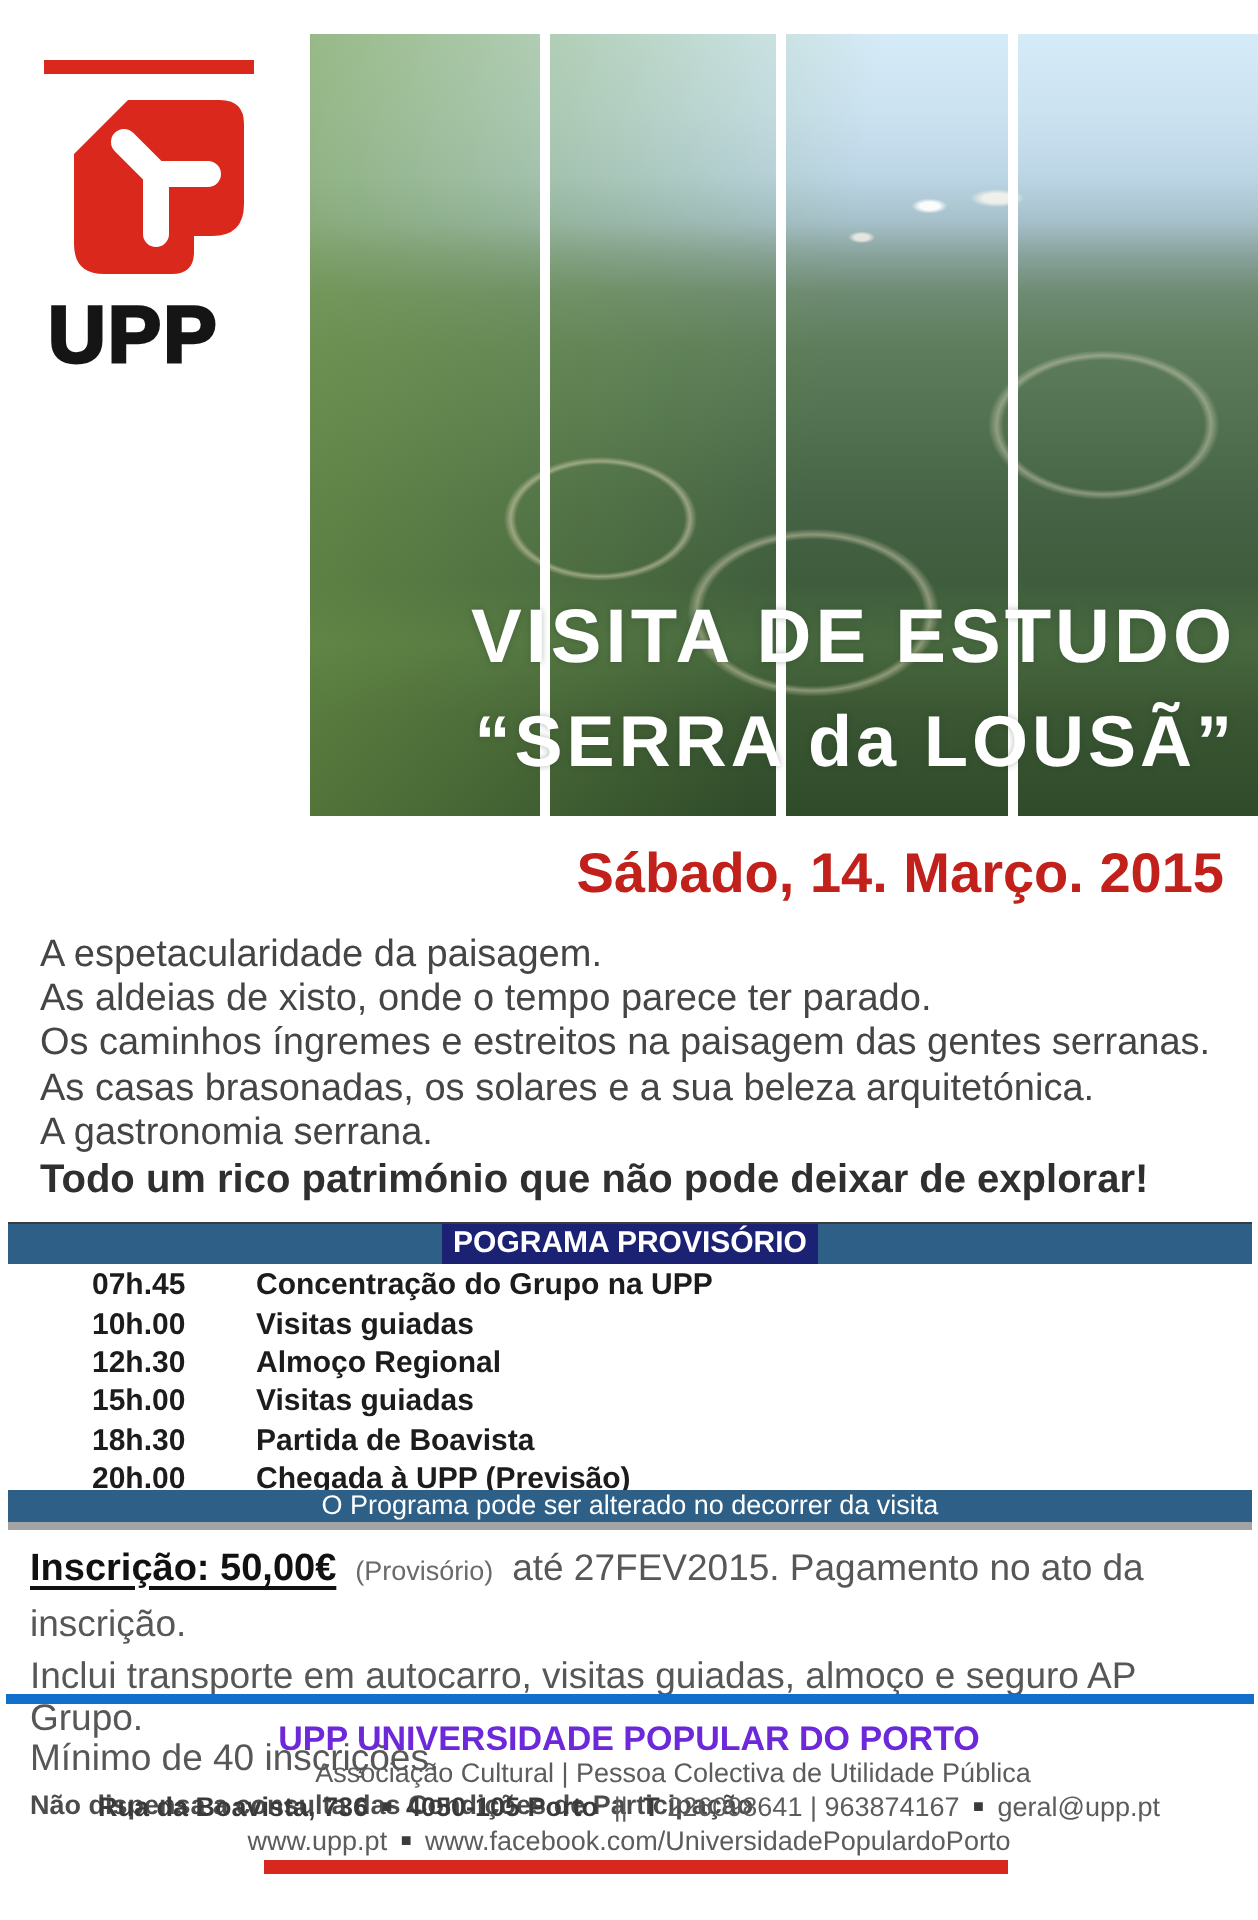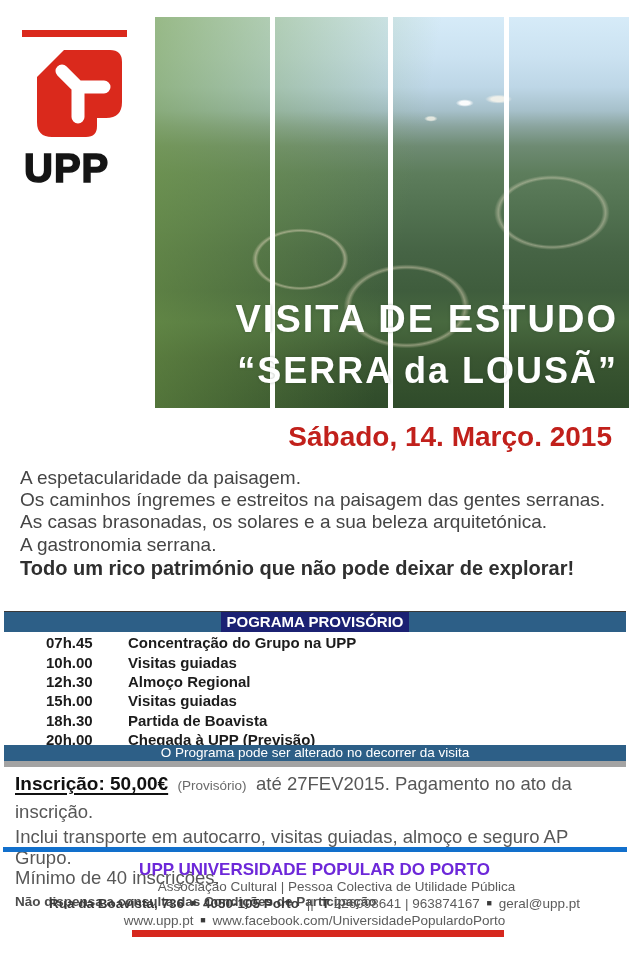--- a/index.html
+++ b/index.html
@@ -68,21 +68,21 @@
     display:inline-block; background:#1b2173; color:#ffffff;
     font-size:15px; font-weight:bold; line-height:18px;
     padding:1px 6px 1px 6px; vertical-align:top;
   }
   .prog-rows { position:absolute; left:0; right:0; top:633px; }
   .prog-row { display:flex; height:19.4px; align-items:center; }
   .prog-time { margin-left:46px; width:82px; font-size:15px; font-weight:bold; color:#1c1c1c; }
   .prog-activity { font-size:15px; font-weight:bold; color:#1c1c1c; }
   .prog-note {
     position:absolute; left:4px; right:3px; top:745px; height:16px;
-    background:#2d5f87; border-bottom:6px solid #a3a3a3;
+    background:#2d5f87; border-bottom:4px solid #a3a3a3;
     color:#ffffff; font-size:13.5px; text-align:center; line-height:16px;
   }
 
   
   .registration { position:absolute; left:15px; right:8px; top:771px; }
   .reg-line1 { line-height:26px; margin-bottom:1px; }
   .reg-price { font-size:19px; font-weight:bold; color:#111111;
                text-decoration:underline; text-decoration-thickness:2px; text-underline-offset:3px; }
   .reg-provisional { font-size:13.5px; color:#6a6a6a; margin-left:5px; }
   .reg-deadline { font-size:18.5px; color:#575757; margin-left:5px; }
@@ -120,20 +120,21 @@
     <div class="hero-title">
       <div class="hero-line1">VISITA DE ESTUDO</div>
       <div class="hero-line2">“SERRA da LOUSÃ”</div>
     </div>
   </div>
 
   <div class="event-date">Sábado, 14. Março. 2015</div>
 
   <div class="intro">
     <div>A espetacularidade da paisagem.</div>
+    <div>As aldeias de xisto, onde o tempo parece ter parado.</div>
     <div>Os caminhos íngremes e estreitos na paisagem das gentes serranas.</div>
     <div>As casas brasonadas, os solares e a sua beleza arquitetónica.</div>
     <div>A gastronomia serrana.</div>
     <div class="intro-closing">Todo um rico património que não pode deixar de explorar!</div>
   </div>
 
   <div class="prog-header">
     <span class="prog-header-label">POGRAMA PROVISÓRIO</span>
   </div>
   <div class="prog-rows">

